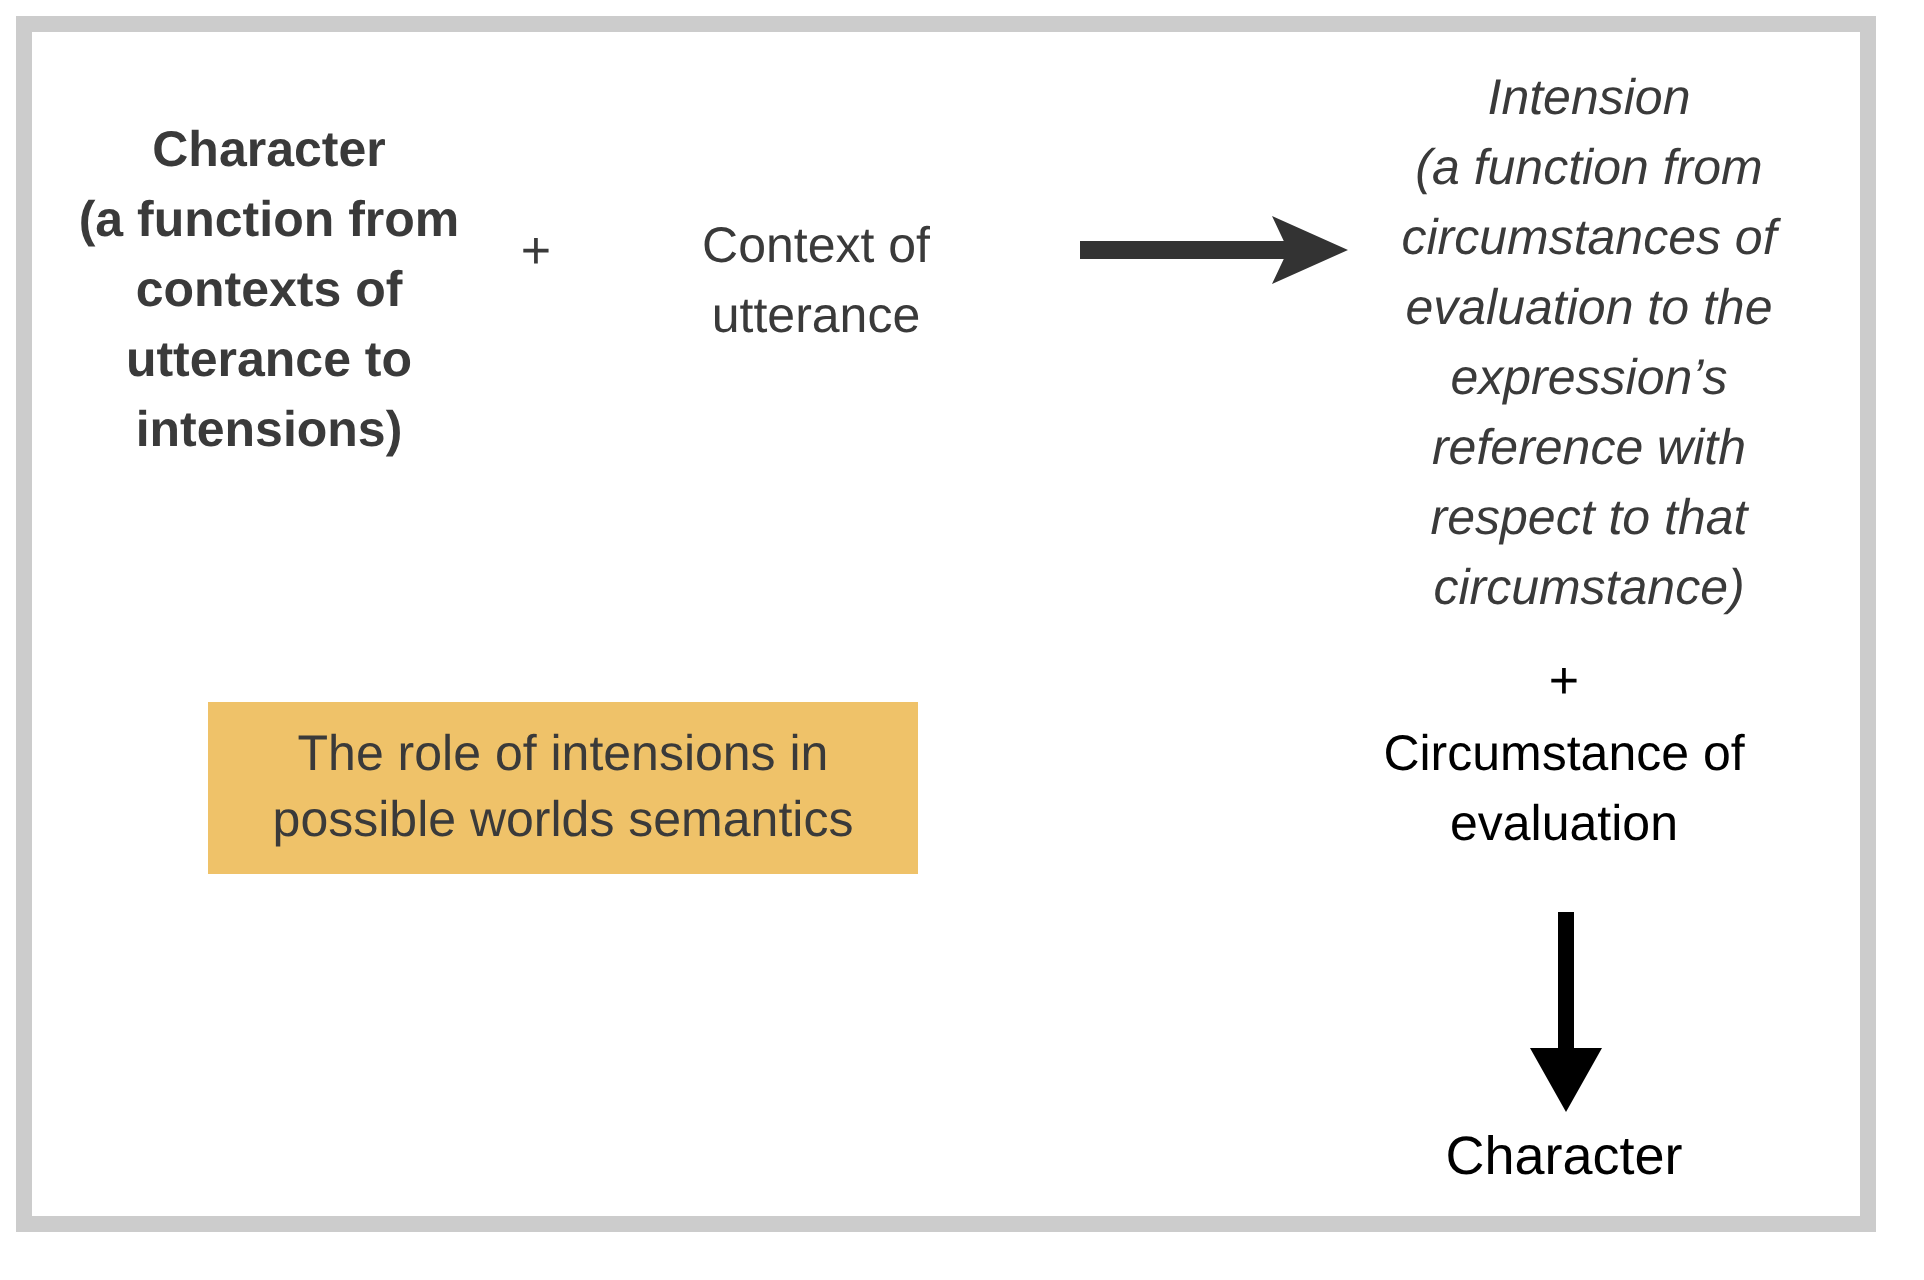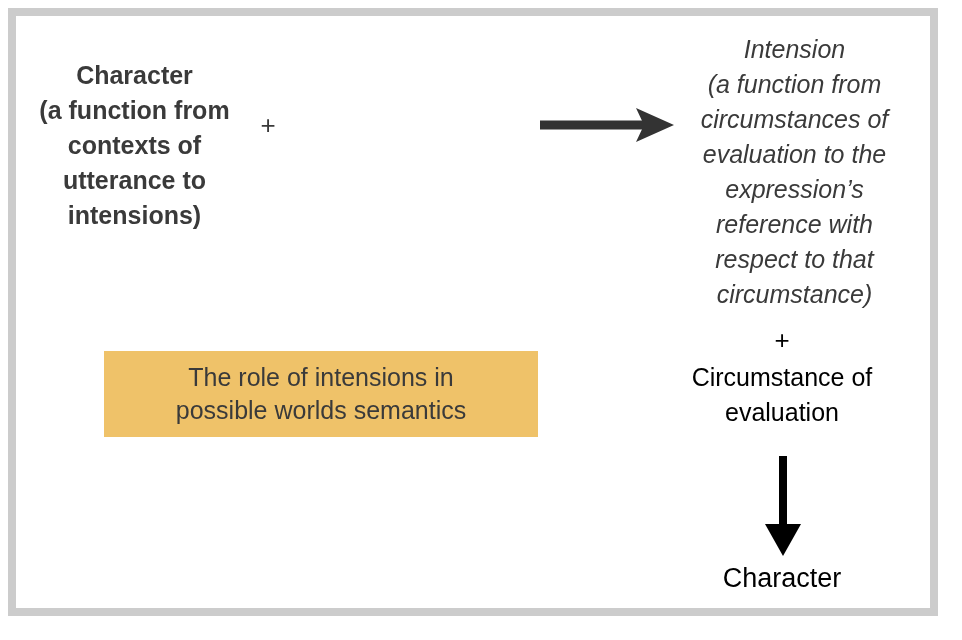--- a/index.html
+++ b/index.html
@@ -99,21 +99,21 @@
     width: 220px;
     font-size: 27px;
     line-height: 32px;
   }
 
   
   #caption-box {
     position: absolute;
     left: 104px;
     top: 351px;
-    width: 434px;
+    width: 355px;
     height: 86px;
     background: #efc269;
     display: flex;
     align-items: center;
     justify-content: center;
   }
   #caption-box .caption-text {
     color: #3a3a3a;
     font-size: 25px;
     line-height: 33px;
@@ -145,20 +145,22 @@
   <div class="frame"></div>
 
   <div class="txt" id="character-block">Character
 (a function from
 contexts of
 utterance to
 intensions)</div>
 
   <div class="txt" id="plus-left">+</div>
 
+  <div class="txt" id="context-block">Context of
+utterance</div>
 
   <svg class="arrow-h" viewBox="0 0 142 50">
     <line x1="4" y1="25" x2="110" y2="25" stroke="#333333" stroke-width="9"></line>
     <polygon points="100,8 138,25 100,42 108,25" fill="#333333"></polygon>
   </svg>
 
   <div class="txt" id="intension-block">Intension
 (a function from
 circumstances of
 evaluation to the

